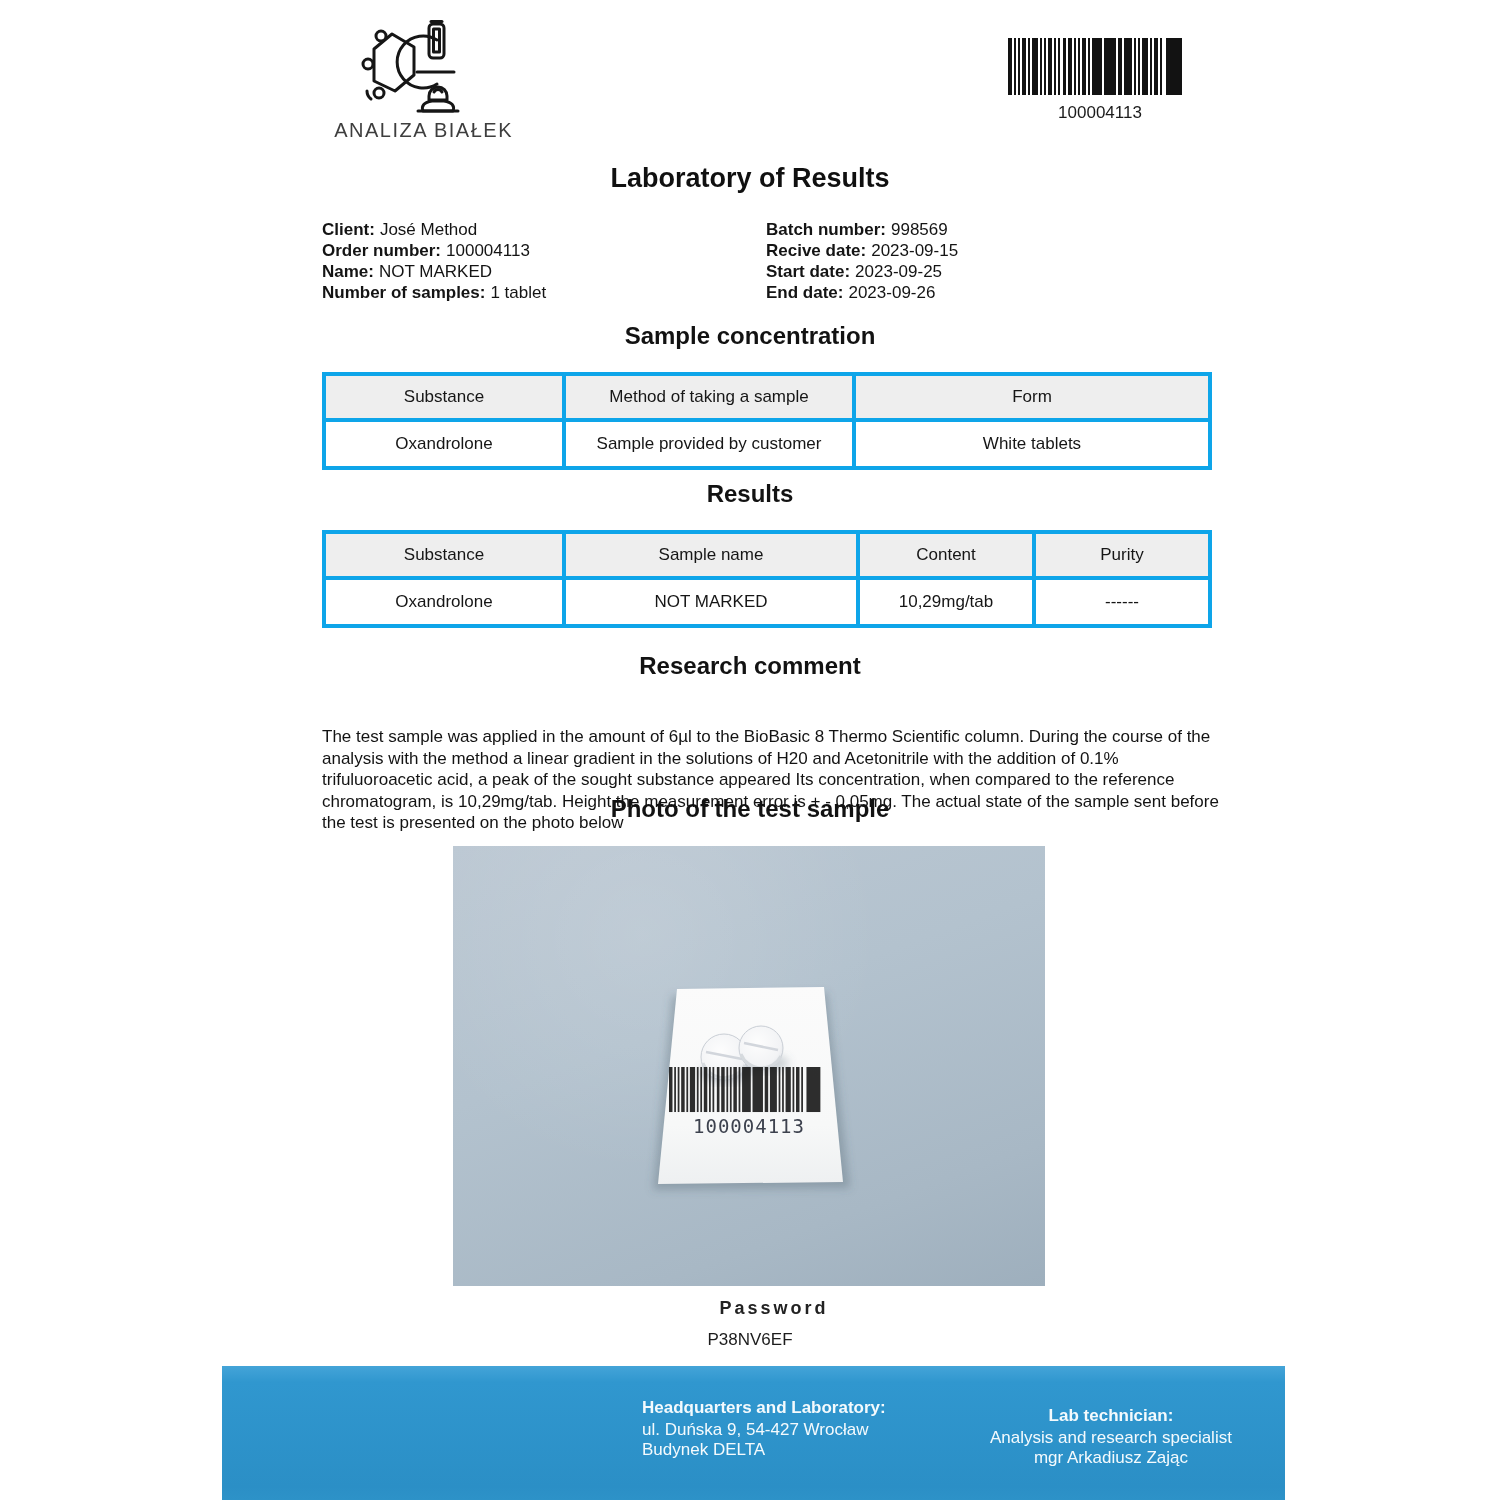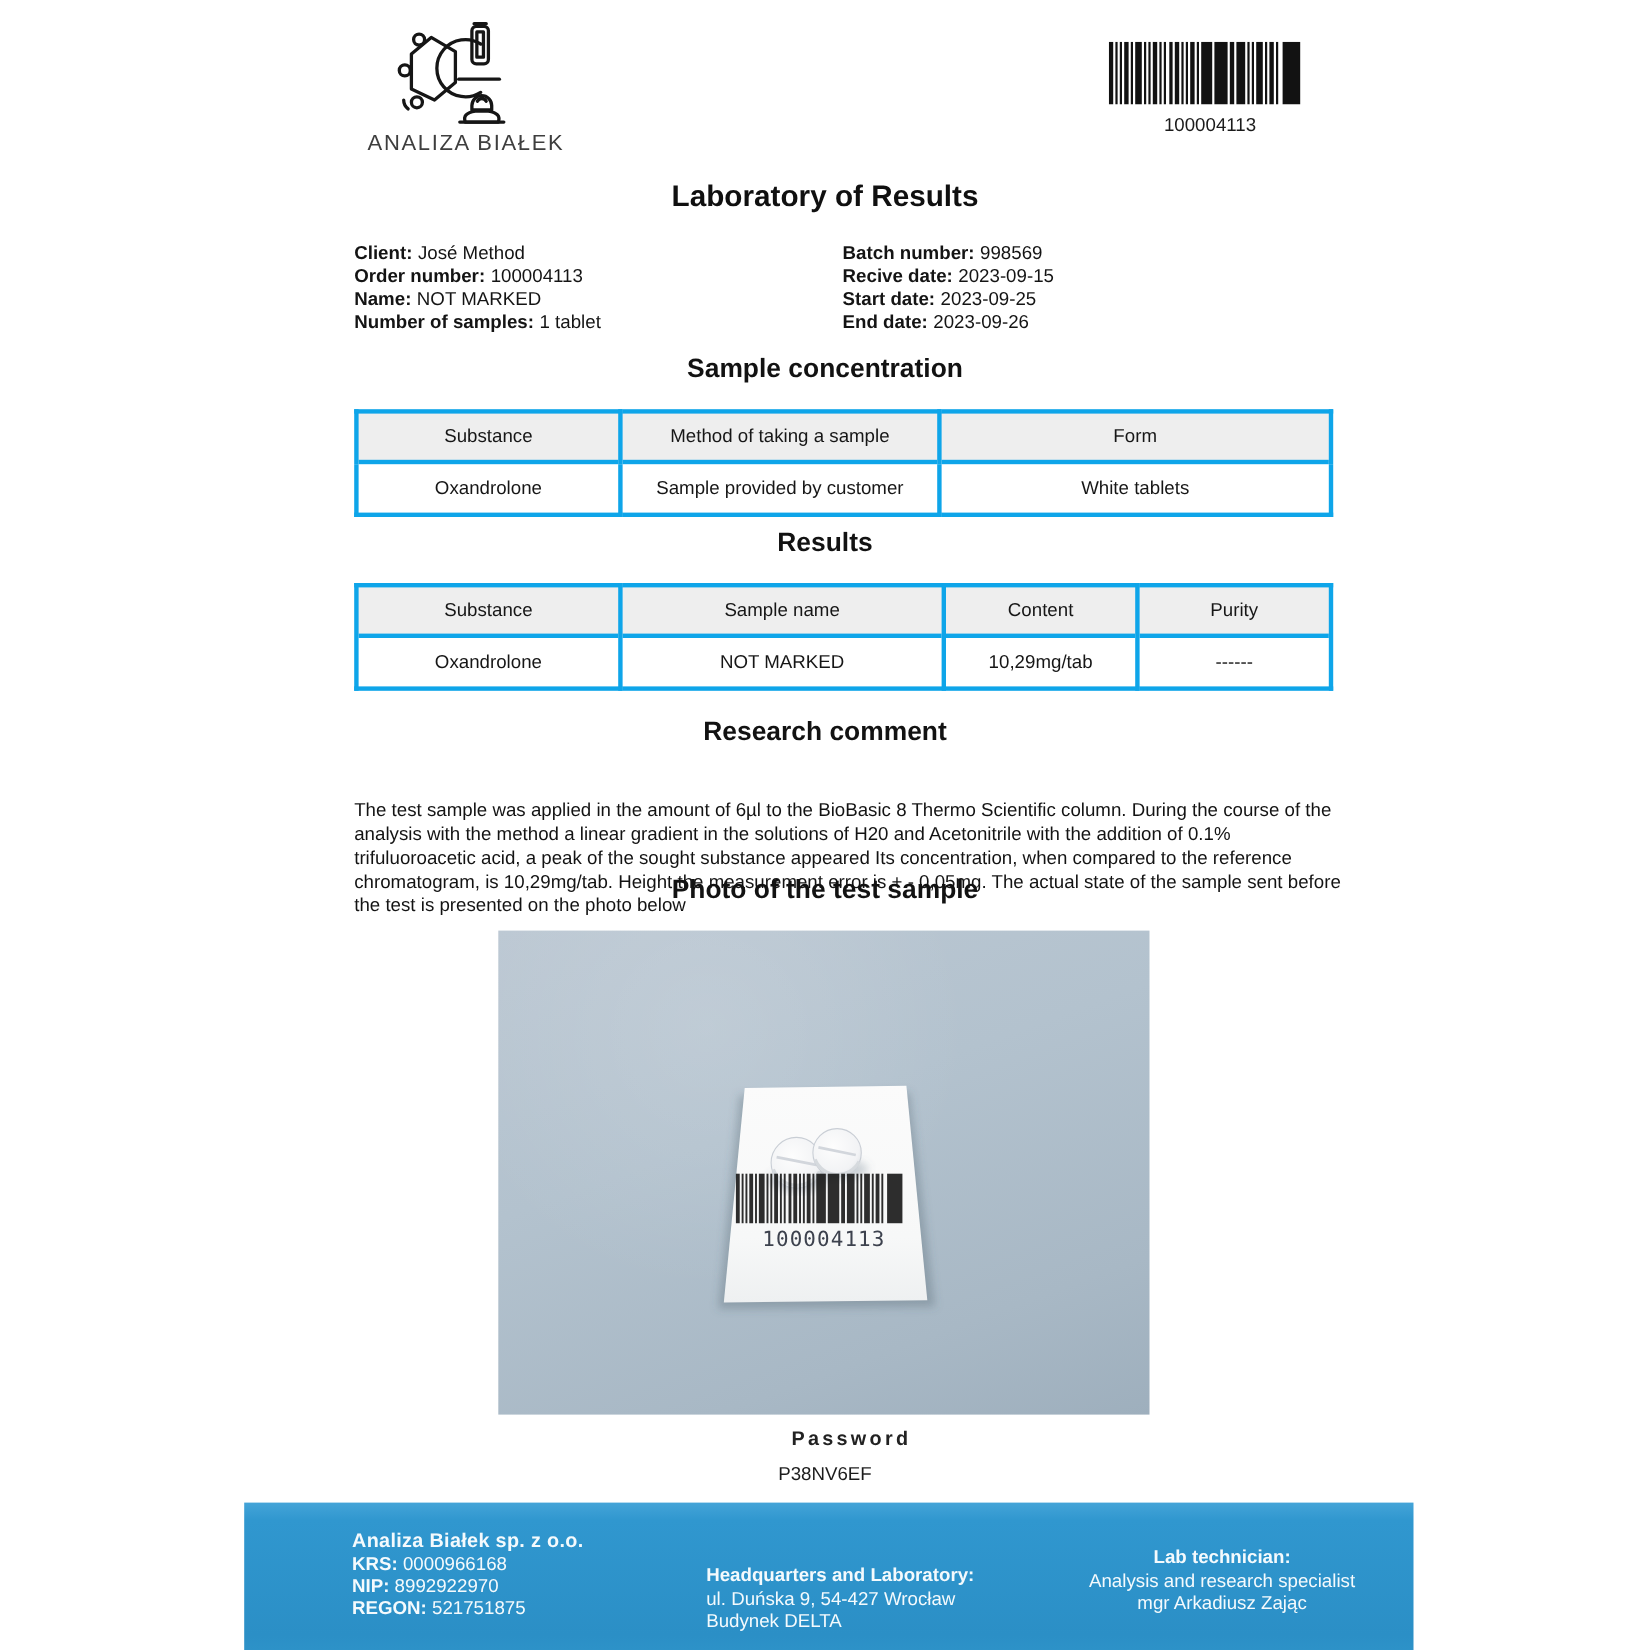--- a/index.html
+++ b/index.html
@@ -46,21 +46,21 @@
   .password-value{position:absolute;left:0;top:1330px;width:100%;text-align:center;
     font-size:17px;color:#1c1c1c;}
   
   .footer{position:absolute;left:222px;top:1366px;width:1063px;height:134px;
     background:linear-gradient(180deg,#44a4d8 0%,#3097cf 12%,#2b8fc6 90%,#2d92c8 100%);
     color:#f4fafd;}
   .f-col{position:absolute;font-size:17px;line-height:20px;}
   .f-col b{font-weight:700;}
   .f-col1{left:98px;top:24px;}
   .f-col1 .company{font-size:18px;font-weight:700;letter-spacing:.3px;margin-bottom:2px;}
-  .f-col2{left:420px;top:56px;}
+  .f-col2{left:420px;top:32px;}
   .f-col3{left:768px;top:40px;text-align:center;}
   .f-title{font-weight:700;margin-bottom:2px;}
 </style>
 </head>
 <body>
 
 <div class="page">
 
   <svg width="0" height="0" style="position:absolute" aria-hidden="true">
     <defs>
@@ -230,26 +230,20 @@
         <use href="#barcode-bars" xlink:href="#barcode-bars"></use>
       </g>
       <text x="296" y="287" text-anchor="middle" font-family="DejaVu Sans Mono, monospace" font-size="19" letter-spacing="1" fill="#3d424e">100004113</text>
     </svg>
   </div>
 
   <div class="password-label">Password</div>
   <div class="password-value">P38NV6EF</div>
 
   <div class="footer">
-    <div class="f-col f-col1">
-      <div class="company">Analiza Białek sp. z o.o.</div>
-      <div><b>KRS:</b> <span>0000966168</span></div>
-      <div><b>NIP:</b> <span>8992922970</span></div>
-      <div><b>REGON:</b> <span>521751875</span></div>
-    </div>
     <div class="f-col f-col2">
       <div class="f-title">Headquarters and Laboratory:</div>
       <div>ul. Duńska 9, 54-427 Wrocław</div>
       <div>Budynek DELTA</div>
     </div>
     <div class="f-col f-col3">
       <div class="f-title">Lab technician:</div>
       <div>Analysis and research specialist</div>
       <div>mgr Arkadiusz Zając</div>
     </div>

